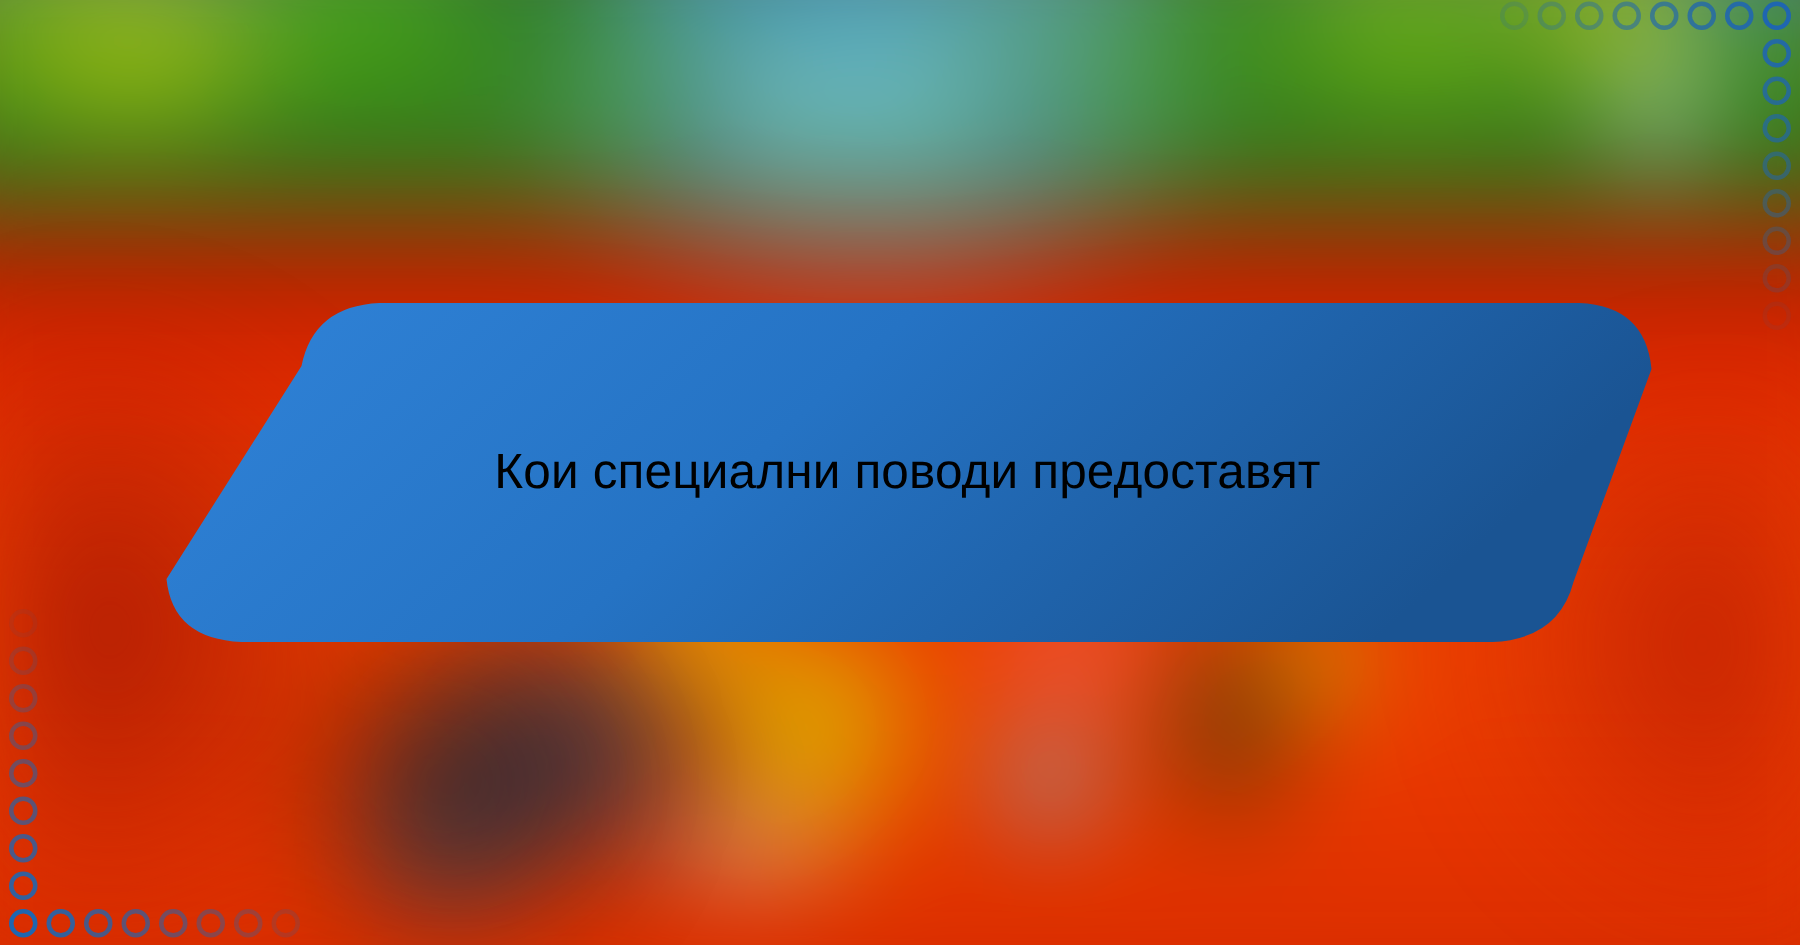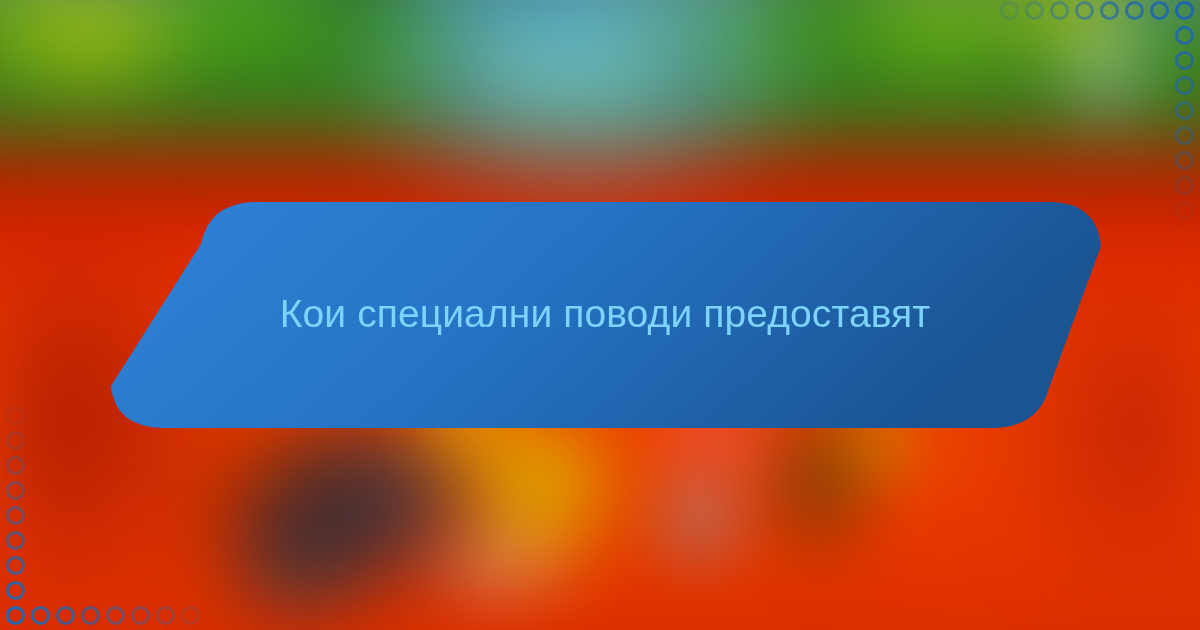--- a/index.html
+++ b/index.html
@@ -111,22 +111,22 @@
     width:910px; height:236px;
     display:flex;
     flex-direction:column;
     align-items:center;
     justify-content:center;
     gap:16px;
     text-align:center;
     pointer-events:auto;
   }
   .caption .line {
-    color:#7dd3fc;
-    font-size:39px;
+    color:#000000;
+    font-size:33px;
     font-weight:400;
     line-height:1.15;
     letter-spacing:.1px;
     white-space:nowrap;
     text-align:right;
   }
 </style>
 </head>
 <body>
 

